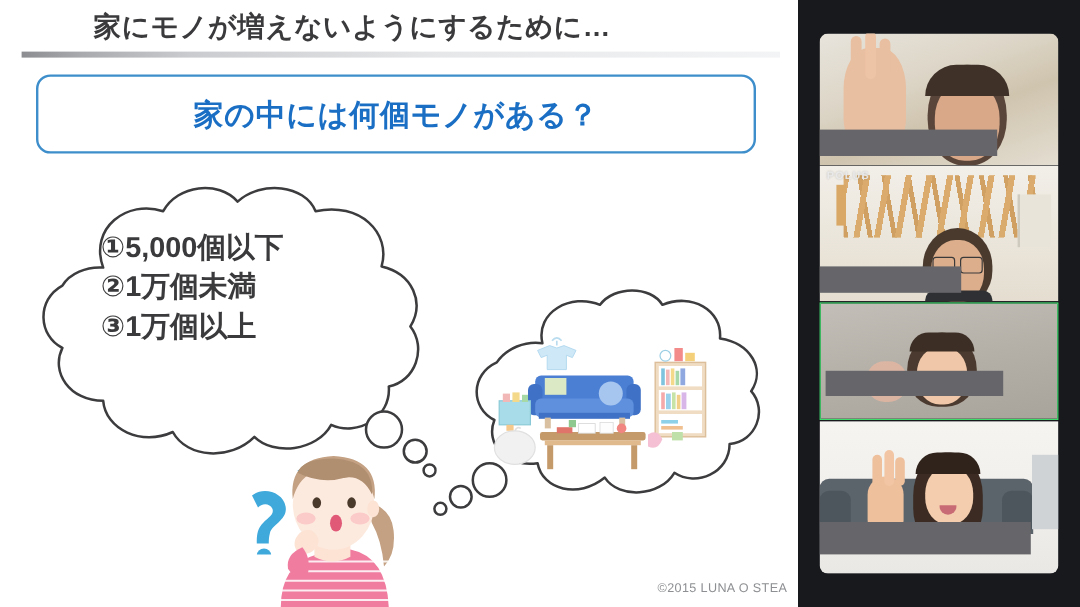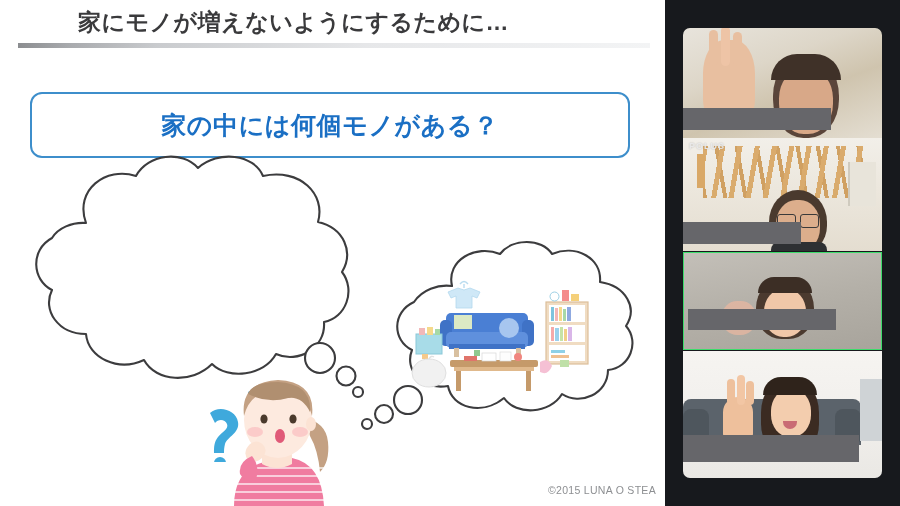--- a/index.html
+++ b/index.html
@@ -18,21 +18,21 @@
     white-space:nowrap;line-height:32px;
   }
   .title-rule{
     position:absolute;left:18px;top:43px;width:632px;height:5px;
     background:linear-gradient(to right,#8b8d90 0%,#a8aaad 8%,#c9cbce 22%,#e6e7e9 55%,#f3f4f5 100%);
   }
 
   .question-box{
     position:absolute;left:30px;top:62px;width:596px;height:62px;
     border:2.4px solid #3d8ecb;border-radius:12px;background:#fff;
-    display:flex;align-items:center;justify-content:center;margin-top:30px;
+    display:flex;align-items:center;justify-content:center;
   }
   .question-box-text{
     font-size:25px;font-weight:bold;color:#1a6fc4;letter-spacing:.6px;white-space:nowrap;
   }
 
   
   .cloud-svg{position:absolute;pointer-events:none;}
   #cloud-left{left:14px;top:148px;width:350px;height:255px;}
   #cloud-right{left:360px;top:238px;width:290px;height:215px;}
 
@@ -91,20 +91,25 @@
       <path d="M72,75 C60,42 92,18 122,28 C134,6 168,2 184,20 C204,2 240,6 249,28
                C286,20 312,46 304,74 C330,80 340,104 328,124 C342,142 332,170 310,174
                C312,200 284,216 262,206 C250,228 214,232 198,216 C178,236 142,234 130,212
                C104,224 74,210 72,186 C44,186 28,162 38,142 C18,132 16,102 38,90
                C44,80 58,74 72,75 Z" fill="#ffffff" stroke="#3c3c3e" stroke-width="2.1" stroke-linejoin="round"></path>
       <circle cx="306" cy="210" r="15" fill="#fff" stroke="#3c3c3e" stroke-width="2.1"></circle>
       <circle cx="332" cy="228" r="9.5" fill="#fff" stroke="#3c3c3e" stroke-width="2.1"></circle>
       <circle cx="344" cy="244" r="5" fill="#fff" stroke="#3c3c3e" stroke-width="2.1"></circle>
     </svg>
 
+    <div class="options">
+      <div>①5,000個以下</div>
+      <div>②1万個未満</div>
+      <div>③1万個以上</div>
+    </div>
 
     <svg id="cloud-right" class="cloud-svg" viewBox="0 0 290 215">
       <path d="M92,48 C86,22 116,6 140,16 C152,0 182,0 192,16 C216,6 242,20 240,44
                C266,48 278,70 266,88 C280,104 270,130 248,132 C248,156 220,168 202,156
                C190,176 156,178 144,160 C122,178 92,170 88,148 C62,152 44,132 52,112
                C32,102 32,74 54,64 C62,52 78,46 92,48 Z" fill="#ffffff" stroke="#3c3c3e" stroke-width="2.1" stroke-linejoin="round"></path>
       <circle cx="48" cy="162" r="14" fill="#fff" stroke="#3c3c3e" stroke-width="2.1"></circle>
       <circle cx="24" cy="176" r="9" fill="#fff" stroke="#3c3c3e" stroke-width="2.1"></circle>
       <circle cx="7" cy="186" r="5" fill="#fff" stroke="#3c3c3e" stroke-width="2.1"></circle>
     </svg>

